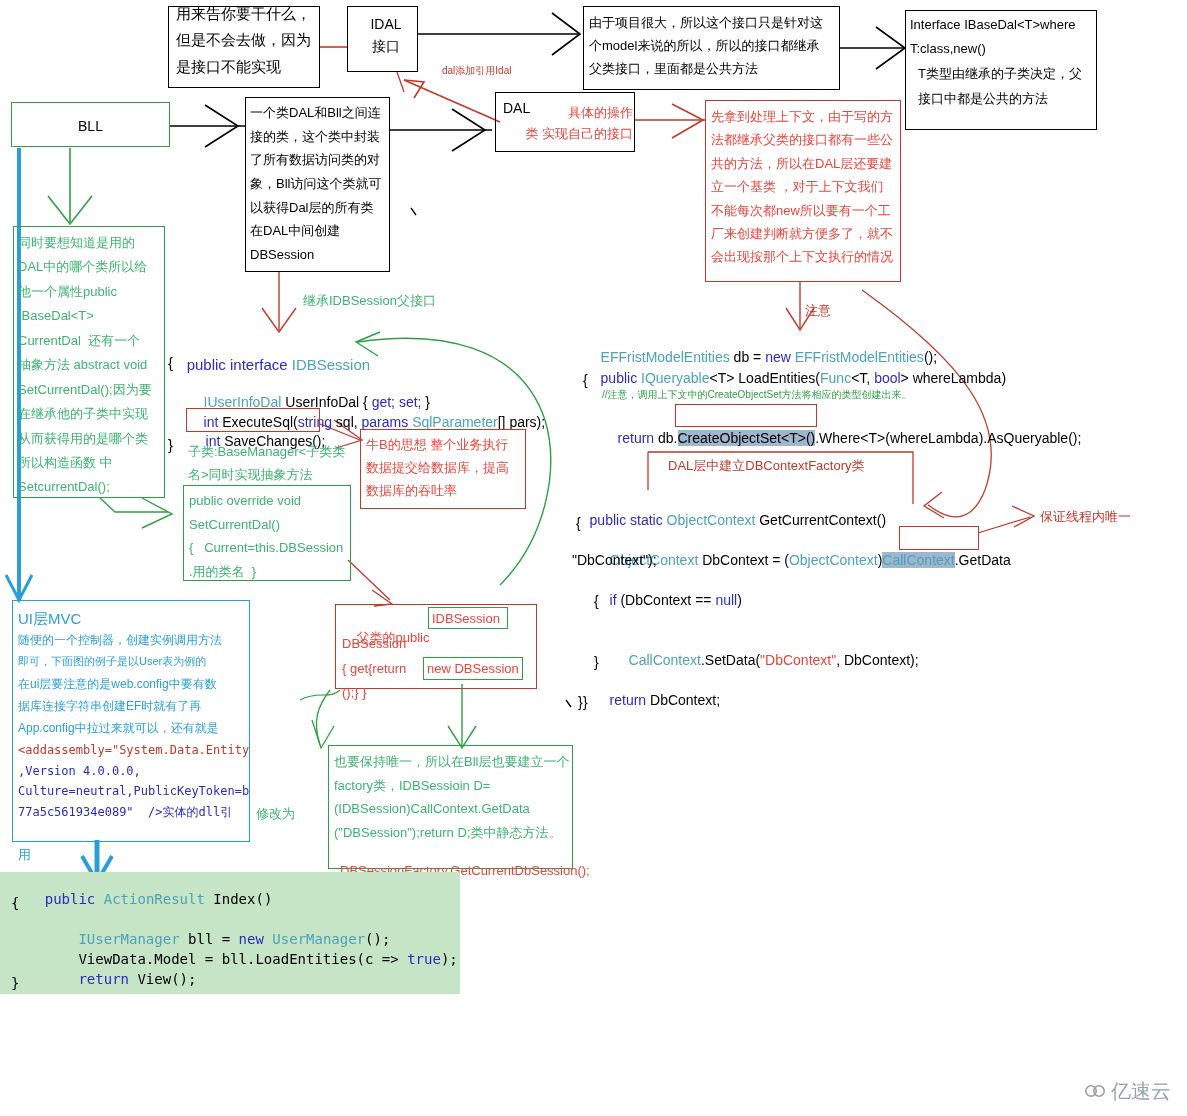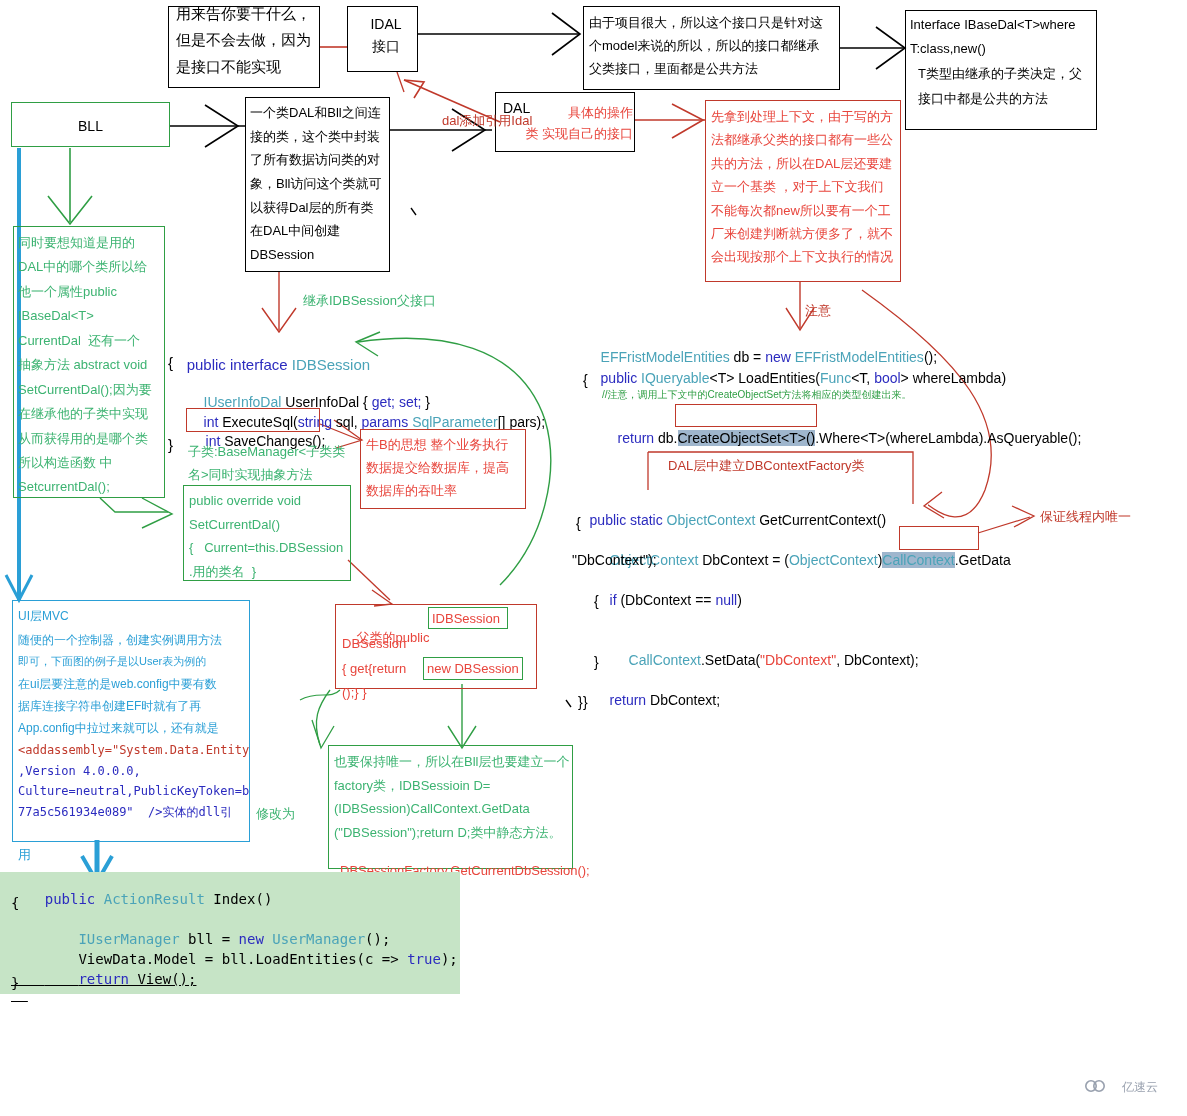--- a/index.html
+++ b/index.html
@@ -16,21 +16,21 @@
   .t-darkred{color:#c0392b;}
   .t-green{color:#3cb371;}
   .t-green2{color:#2f9e44;}
   .t-blue{color:#2a9fd6;}
   .t-navy{color:#2b2bbf;}
   .t-teal{color:#4aa3b8;}
   svg.overlay{position:absolute;left:0;top:0;width:1187px;height:1116px;pointer-events:none;}
   .codeblk{position:absolute;white-space:pre;font-family:"DejaVu Sans Mono","Liberation Mono",monospace;}
   .greenpanel{position:absolute;background:#c6e4c6;}
   .hl{background:#9fb6cd;}
-  .wm{position:absolute;color:#98a0ae;font-size:12px;display:flex;align-items:center;gap:16px;}
+  .wm{position:absolute;color:#98a0ae;font-size:20px;display:flex;align-items:center;gap:5px;}
   .mono{font-family:"DejaVu Sans Mono","Liberation Mono",monospace;}
 </style>
 </head>
 <body>
 
 <div id="stage">
 
   <svg class="overlay">
 
     <line x1="320" y1="47" x2="347" y2="47" stroke="#c0392b" stroke-width="1.6"></line>
@@ -141,21 +141,21 @@
 
   <div class="box bx-red" style="left:705px;top:100px;width:196px;height:182px;"></div>
   <div class="txt t-red" style="left:711px;top:105px;width:190px;font-size:13px;line-height:1.8;">先拿到处理上下文，由于写的方
 法都继承父类的接口都有一些公
 共的方法，所以在DAL层还要建
 立一个基类 ，对于上下文我们
 不能每次都new所以要有一个工
 厂来创建判断就方便多了，就不
 会出现按那个上下文执行的情况</div>
 
-  <div class="txt t-darkred" style="left:442px;top:64px;font-size:13px;margin-top:48px;">dal添加引用Idal</div>
+  <div class="txt t-darkred" style="left:442px;top:64px;font-size:10px;">dal添加引用Idal</div>
 
   <div class="box bx-green" style="left:13px;top:226px;width:152px;height:272px;"></div>
   <div class="txt t-green" style="left:18px;top:231px;width:148px;font-size:13px;line-height:1.88;">同时要想知道是用的
 DAL中的哪个类所以给
 他一个属性public
 IBaseDal&lt;T&gt;
 CurrentDal  还有一个
 抽象方法 abstract void
 SetCurrentDal();因为要
 在继承他的子类中实现
@@ -189,21 +189,21 @@
 数据提交给数据库，提高
 数据库的吞吐率</div>
 
   <div class="box bx-green" style="left:183px;top:485px;width:168px;height:96px;"></div>
   <div class="txt t-green" style="left:189px;top:489px;width:164px;font-size:13px;line-height:1.82;">public override void
 SetCurrentDal()
 {   Current=this.DBSession
 .用的类名  }</div>
 
   <div class="box bx-blue" style="left:12px;top:600px;width:238px;height:242px;"></div>
-  <div class="txt t-blue" style="left:18px;top:608px;font-size:12px;">UI层MVC</div>
+  <div class="txt t-blue" style="left:18px;top:608px;font-size:15px;">UI层MVC</div>
   <div class="txt t-blue" style="left:18px;top:632px;font-size:12px;">随便的一个控制器，创建实例调用方法</div>
   <div class="txt t-blue" style="left:18px;top:654px;font-size:11px;text-align:right;">即可，下面图的例子是以User表为例的</div>
   <div class="txt t-blue" style="left:18px;top:676px;font-size:12px;">在ui层要注意的是web.config中要有数</div>
   <div class="txt t-blue" style="left:18px;top:698px;font-size:12px;">据库连接字符串创建EF时就有了再</div>
   <div class="txt t-blue" style="left:18px;top:720px;font-size:12px;">App.config中拉过来就可以，还有就是</div>
   <div class="txt t-darkred mono" style="left:18px;top:742px;font-size:12px;">&lt;addassembly="System.Data.Entity</div>
   <div class="txt t-navy mono" style="left:18px;top:763px;font-size:12px;">,Version 4.0.0.0,</div>
   <div class="txt t-navy mono" style="left:18px;top:783px;font-size:12px;">Culture=neutral,PublicKeyToken=b</div>
   <div class="txt t-navy mono" style="left:18px;top:804px;font-size:12px;">77a5c561934e089"  /&gt;实体的dll引</div>
   <div class="txt t-blue" style="left:18px;top:846px;font-size:13px;">用</div>
@@ -275,21 +275,21 @@
   <div class="codeblk" style="left:11px;top:875px;font-size:14px;">
     <span class="t-navy">public</span><span> </span><span class="t-teal">ActionResult</span><span class="t-black"> Index()</span>
   </div>
   <div class="codeblk t-black" style="left:11px;top:895px;font-size:14px;">{</div>
   <div class="codeblk" style="left:11px;top:915px;font-size:14px;">
     <span>    </span><span class="t-teal">IUserManager</span><span class="t-black"> bll = </span><span class="t-navy">new</span><span> </span><span class="t-teal">UserManager</span><span class="t-black">();</span>
   </div>
   <div class="codeblk" style="left:11px;top:935px;font-size:14px;">
     <span class="t-black">    ViewData.Model = bll.LoadEntities(c =&gt; </span><span class="t-navy">true</span><span class="t-black">);</span>
   </div>
-  <div class="codeblk" style="left:11px;top:955px;font-size:14px;text-decoration:underline;">
+  <div class="codeblk" style="left:11px;top:955px;font-size:14px;">
     <span>    </span><span class="t-navy">return</span><span class="t-black"> View();</span>
   </div>
   <div class="codeblk t-black" style="left:11px;top:975px;font-size:14px;">}</div>
 
   <div class="wm" style="left:1084px;top:1078px;">
     <span style="display:inline-block;">
       <svg width="22" height="15" viewBox="0 0 22 15">
         <circle cx="7" cy="8" r="5.2" fill="none" stroke="#98a0ae" stroke-width="1.6"></circle>
         <circle cx="15" cy="8" r="5.2" fill="none" stroke="#98a0ae" stroke-width="1.6"></circle>
       </svg>

